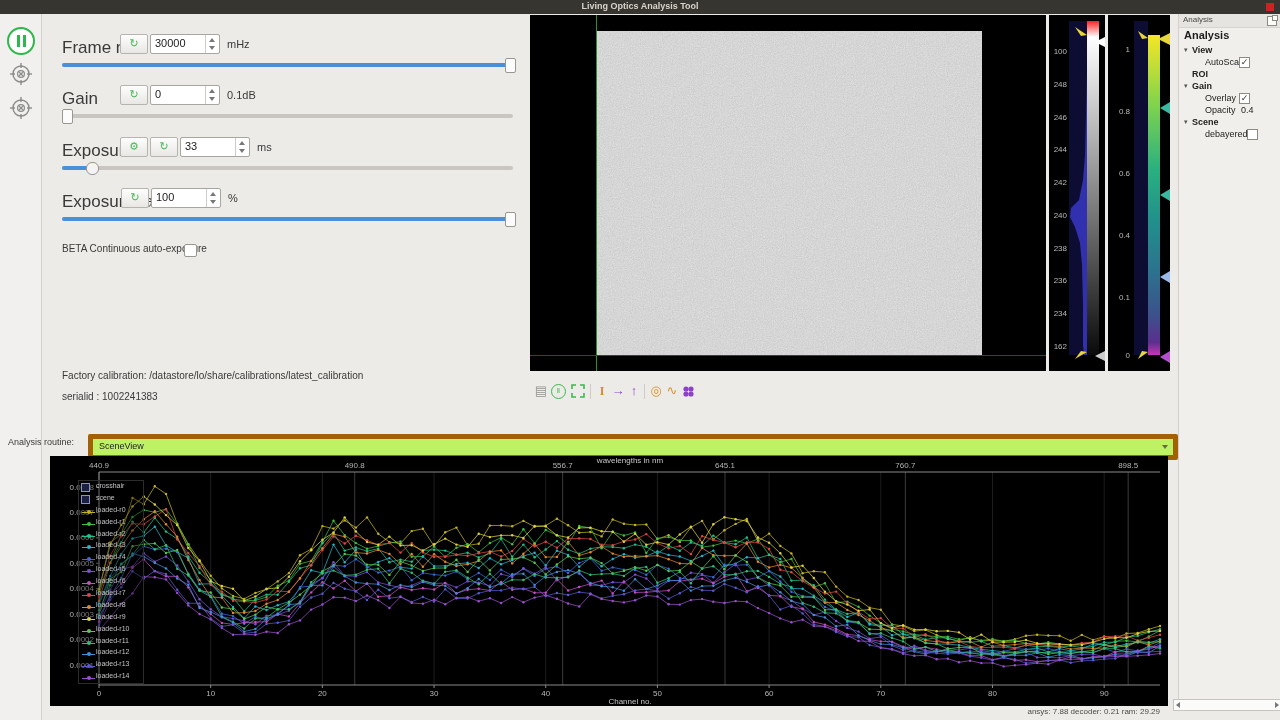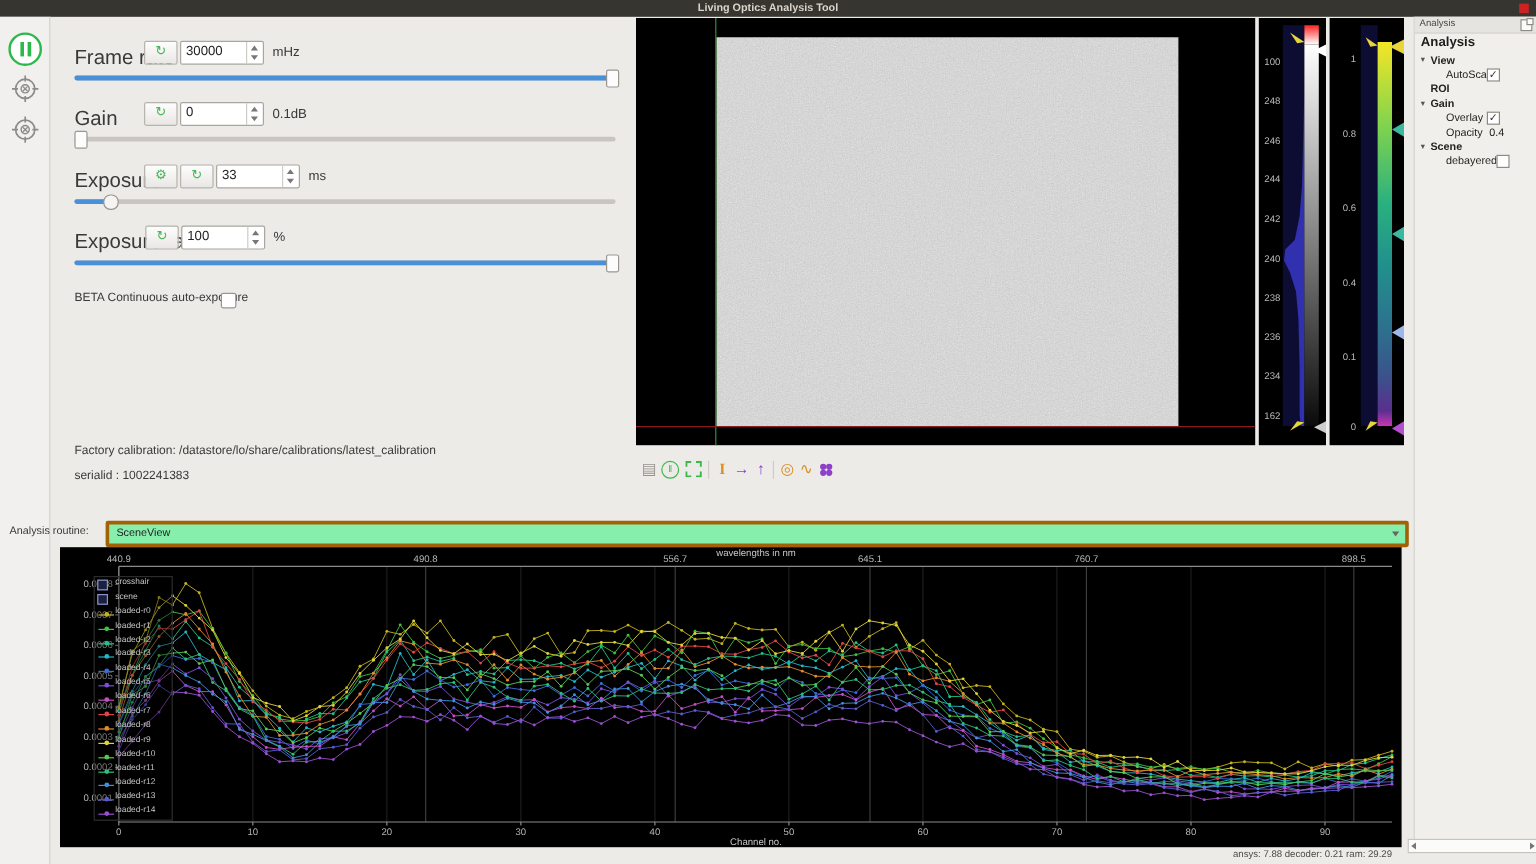--- a/index.html
+++ b/index.html
@@ -74,22 +74,22 @@
   .trow .val{position:absolute;left:62px;}
   .tcb{position:absolute;left:60px;top:0px;width:9px;height:9px;background:#fff;border:1px solid #8d8a84;
        font-size:9px;line-height:9px;text-align:center;color:#333;}
   .tcb.checked::after{content:"\2713";}
 
   
   .spechead{left:0px;top:418px;width:1180px;height:14px;}
   .spechead .st{position:absolute;left:8px;top:2px;font-size:9px;color:#3a3938;}
   .routinerow{left:0;top:433px;width:1180px;height:20px;}
   .routinerow .rl{position:absolute;left:8px;top:4px;font-size:9px;color:#3a3938;}
-  .combo{position:absolute;left:88px;top:1px;width:1080px;height:16px;background:#86efac;
-         border:3px solid #a16207;border-radius:2px;}
+  .combo{position:absolute;left:88px;top:1px;width:1080px;height:16px;background:#bef264;
+         border:5px solid #a16207;border-radius:2px;}
   .combo .cv{position:absolute;left:6px;top:2px;font-size:9px;color:#222;}
   .combo .ca{position:absolute;right:5px;top:6px;width:0;height:0;border-left:3px solid transparent;
              border-right:3px solid transparent;border-top:4px solid #666;}
 
   .plot{left:50px;top:456px;width:1118px;height:250px;background:#000;}
   #spectrum-legend{position:absolute;left:28px;top:24px;width:64px;border:1px solid #2c2c2c;background:rgba(0,0,0,.35);}
   .lgrow{position:relative;height:11.9px;font-size:7px;color:#c4c4c4;}
   .lgrow .ic{position:absolute;left:2px;top:2px;}
   .lgrow .tx{position:absolute;left:17px;top:1px;white-space:nowrap;}
   .lgcb{width:7px;height:7px;border:1px solid #8a93c9;background:#1b2040;}

